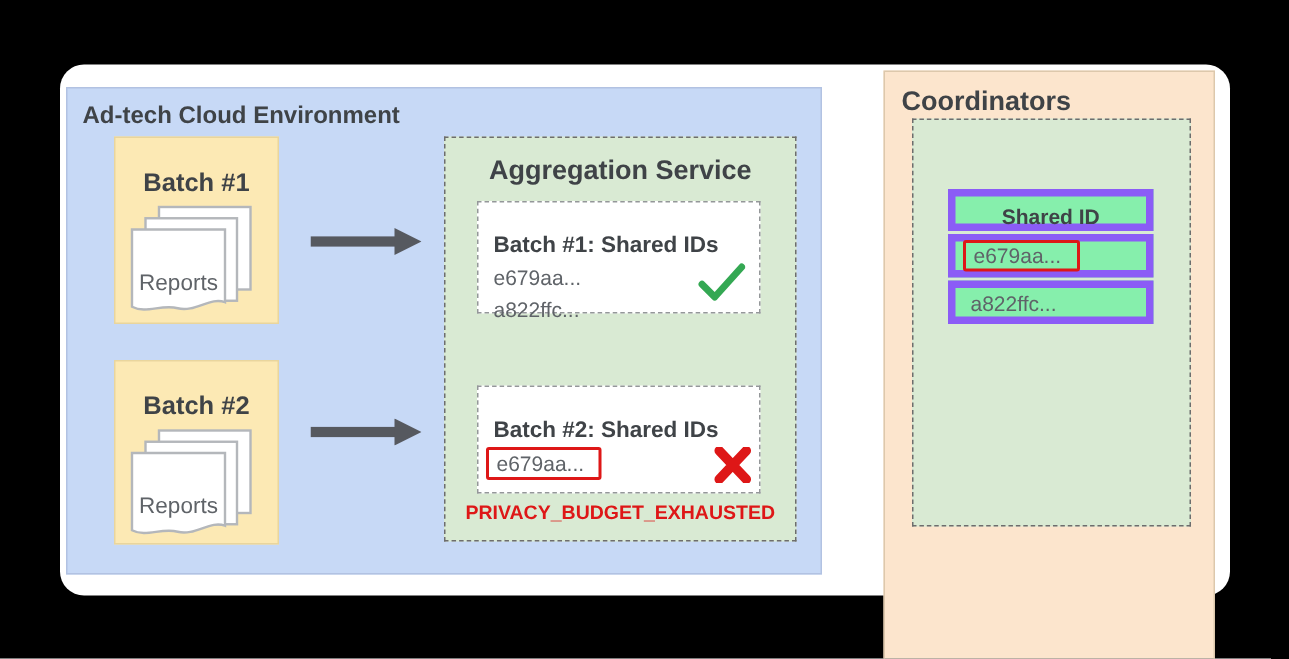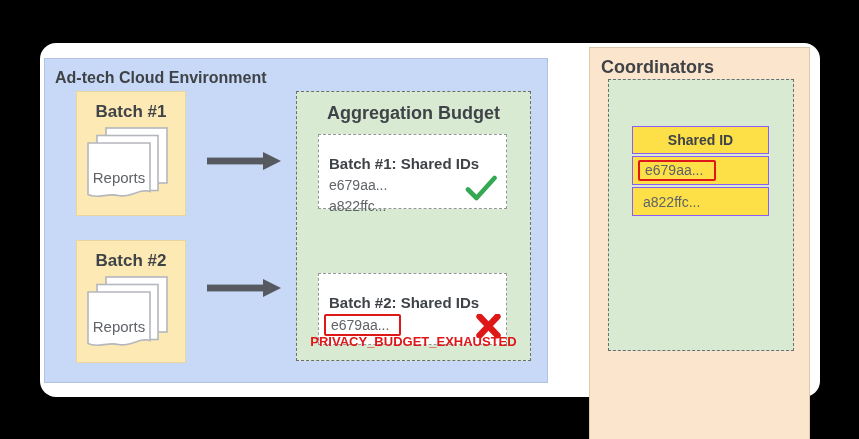--- a/index.html
+++ b/index.html
@@ -25,21 +25,21 @@
   }
 
   
   .batch {
     position:absolute; left:31px; width:110px; box-sizing:border-box;
     background:var(--batch-yellow,#fce9b4); border:1px solid #e9d59d;
   }
   .batch1 { top:32px; height:125px; }
   .batch2 { top:181px; height:123px; }
   .batch-label {
-    text-align:center; margin-top:10px;
+    text-align:center; margin-top:20px;
     font-size:17px; font-weight:bold; color:var(--title-gray,#3f4347);
   }
   .stack { display:block; margin:4px auto 0; }
 
   
   .arrow { position:absolute; left:162px; width:74px; height:18px; }
   .arrow1 { top:93px; }
   .arrow2 { top:220px; }
 
   
@@ -50,21 +50,21 @@
   }
   .agg-title {
     text-align:center; margin-top:11px;
     font-size:18px; font-weight:bold; color:var(--title-gray,#3f4347);
   }
   .result {
     position:absolute; left:21px; width:189px; box-sizing:border-box;
     background:#ffffff; border:1.5px dashed #949799; padding:18px 10px;
   }
   .result1 { top:42px; height:75px; }
-  .result2 { top:165px; height:72px;margin-top:16px; }
+  .result2 { top:165px; height:72px; }
   .result-title { font-size:15px; font-weight:bold; color:var(--title-gray,#3f4347); line-height:22px; white-space:nowrap; }
   .id-line { font-size:14px; color:var(--text-gray,#5f6368); line-height:21px; }
   .id-flag {
     display:inline-block; border:2.5px solid var(--alert-red,#de1717);
     border-radius:2px; padding:0 10px 0 5px; margin-left:-5px; line-height:18px;
   }
   .status { position:absolute; }
   .check { right:9px; bottom:7px; }
   .cross { right:5px; bottom:6px; }
   .err {
@@ -86,21 +86,21 @@
     box-sizing:border-box;
     background:var(--panel-green,#d9ead3); border:1.5px dashed #6d6d6d;
   }
   .pb-title {
     text-align:center; margin-top:13px;
     font-size:18px; font-weight:bold; color:var(--title-gray,#3f4347);
   }
   .pb-table { position:absolute; left:23px; top:46px; width:137px; }
   .cell {
     box-sizing:border-box; width:100%;
-    background:#fde047; border:1px solid #8b5cf6;
+    background:#86efac; border:5px solid #8b5cf6;
     font-size:14px; color:var(--text-gray,#5f6368);
   }
   .cell.hdr { height:28px; line-height:26px; text-align:center; font-weight:bold; color:var(--title-gray,#3f4347); }
   .cell.row { height:29px; margin-top:2px; display:flex; align-items:center; padding-left:10px; }
   .cell.row.flagged { padding-left:5px; }
   .tbl-flag {
     display:inline-block; border:2.5px solid var(--alert-red,#de1717);
     border-radius:2px; padding:0 11px 1px 5px;
   }
 </style>
@@ -139,21 +139,21 @@
     <svg class="arrow arrow1" viewBox="0 0 74 18">
       <rect x="0" y="5.6" width="57" height="6.8" fill="#56595f"></rect>
       <polygon points="56,0 74,9 56,18" fill="#56595f"></polygon>
     </svg>
     <svg class="arrow arrow2" viewBox="0 0 74 18">
       <rect x="0" y="5.6" width="57" height="6.8" fill="#56595f"></rect>
       <polygon points="56,0 74,9 56,18" fill="#56595f"></polygon>
     </svg>
 
     <div class="agg">
-      <div class="agg-title">Aggregation Budget</div>
+      <div class="agg-title">Aggregation Service</div>
 
       <div class="result result1">
         <div class="result-title">Batch #1: Shared IDs</div>
         <div class="id-line">e679aa...</div>
         <div class="id-line">a822ffc...</div>
         <svg class="status check" width="32" height="26" viewBox="0 0 32 26">
           <path d="M3 14.5 L11.5 23 L29.5 3" fill="none" stroke="#34a853" stroke-width="4.6" stroke-linecap="round" stroke-linejoin="round"></path>
         </svg>
       </div>
 

